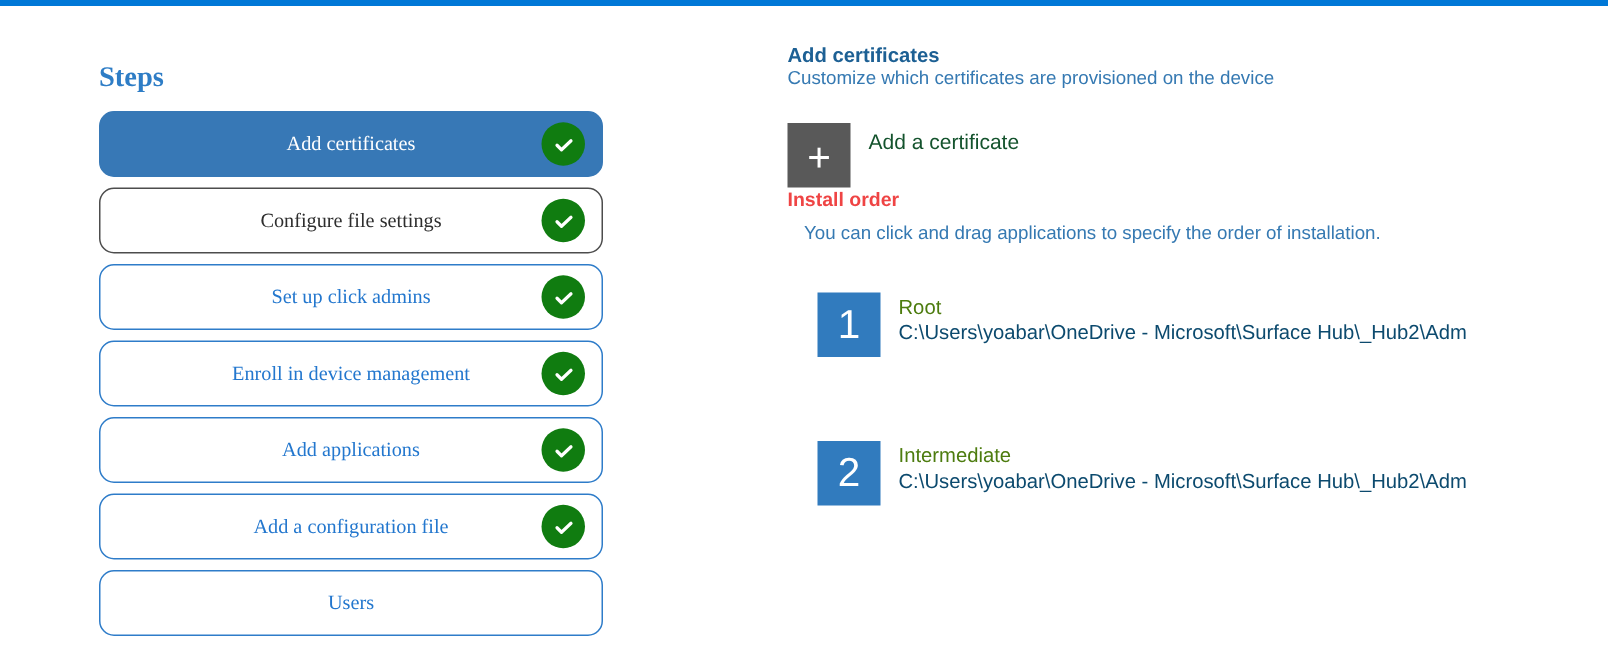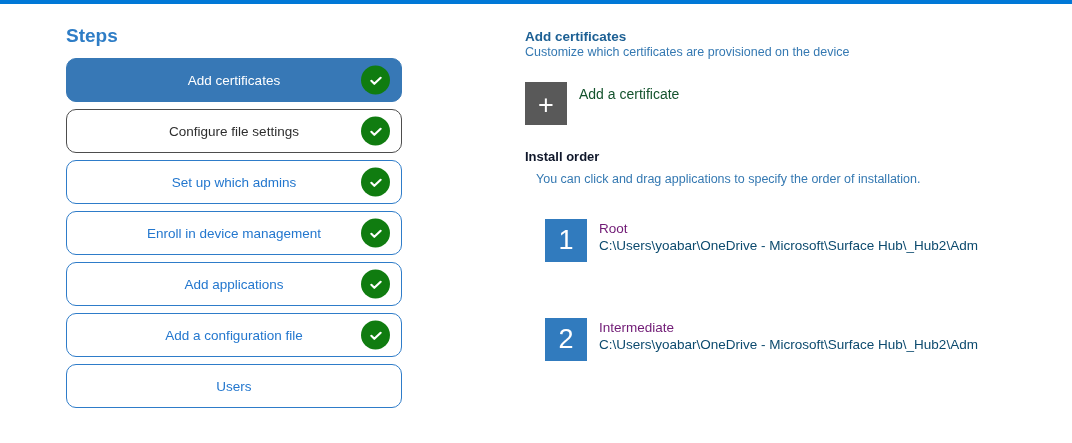--- a/index.html
+++ b/index.html
@@ -4,21 +4,21 @@
 <style>
   html, body { margin:0; padding:0; }
   body {
     width:1072px; height:443px; position:relative; overflow:hidden;
     background:#ffffff; font-family:"Liberation Sans", sans-serif;
     -webkit-font-smoothing:antialiased;
   }
   .top-bar { position:absolute; top:0; left:0; width:1072px; height:4px; background:#0078D7; }
 
   
-  .steps-panel { position:absolute; left:66px; top:24px; width:336px; }
+  .steps-panel { position:absolute; left:66px; top:40px; width:336px;font-family:Liberation Serif, serif; }
   .steps-title { font-size:19px; font-weight:bold; color:#2E7DC6; margin:0 0 11px 0; line-height:23px; }
   .step {
     position:relative; box-sizing:border-box; display:flex; align-items:center; justify-content:center;
     width:100%; height:44px; margin-bottom:7px; border-radius:10px;
     border:1.5px solid #2E7CC9; background:#ffffff; color:#2377CE;
     font-size:13.5px; font-family:inherit; cursor:pointer; padding:0 44px;
   }
   .step.selected { background:#3778B6; border-color:#3778B6; color:#ffffff; }
   .step.hover { border-color:#4D4D4D; color:#2E2E2E; }
   .step-label { white-space:nowrap; }
@@ -33,31 +33,31 @@
   .content-panel { position:absolute; left:525px; top:28px; width:547px; }
   .section-title { font-size:13.5px; font-weight:bold; color:#1D6094; line-height:17px; }
   .section-subtitle { font-size:12.5px; color:#3579B2; margin-top:0; line-height:15px; }
   .add-cert-row { display:flex; align-items:flex-start; margin-top:22px; cursor:pointer; }
   .plus-tile {
     width:42px; height:43px; background:#595959; color:#ffffff; flex:0 0 auto;
     display:flex; align-items:center; justify-content:center;
     font-size:27px; font-weight:300; line-height:1; padding-top:4px; box-sizing:border-box;
   }
   .add-cert-label { font-size:14px; color:#14532d; margin:4px 0 0 12px; }
-  .install-title { margin-top:24px; font-size:13px; font-weight:bold; color:#0f172a; line-height:16px; }
+  .install-title { font-size:13px; font-weight:bold; color:#ef4444; line-height:16px; }
   .install-subtitle { margin-top:7px; font-size:12.5px; color:#3579B2; line-height:15px;margin-left:11px; }
   .install-list { margin-top:32px; margin-left:20px; }
   .install-item { display:flex; align-items:flex-start; margin-bottom:56px; cursor:grab; }
   .num-tile {
     width:42px; height:43px; background:#317BBE; color:#ffffff; flex:0 0 auto;
     display:flex; align-items:center; justify-content:center;
     font-size:27px; line-height:1;
   }
   .item-text { margin-left:12px; padding-top:1px; }
-  .item-name { font-size:13.5px; color:#701a75; line-height:17px; }
+  .item-name { font-size:13.5px; color:#4d7c0f; line-height:17px; }
   .item-path { font-size:13.5px; color:#0c4a6e; line-height:17px; white-space:nowrap; }
 </style>
 </head>
 <body>
 
 <div class="page">
   <div class="top-bar"></div>
 
   <div class="steps-panel">
     <h2 class="steps-title">Steps</h2>
@@ -74,21 +74,21 @@
   <button class="step hover">
     <span class="step-label">Configure file settings</span>
     <span class="check">
       <svg viewBox="0 0 24 24" aria-hidden="true">
         <path d="M5 12.5l4.5 4.5L19 8" stroke="#ffffff" stroke-width="3.2" fill="none" stroke-linecap="round" stroke-linejoin="round"></path>
       </svg>
     </span>
   </button>
 
   <button class="step">
-    <span class="step-label">Set up which admins</span>
+    <span class="step-label">Set up click admins</span>
     <span class="check">
       <svg viewBox="0 0 24 24" aria-hidden="true">
         <path d="M5 12.5l4.5 4.5L19 8" stroke="#ffffff" stroke-width="3.2" fill="none" stroke-linecap="round" stroke-linejoin="round"></path>
       </svg>
     </span>
   </button>
 
   <button class="step">
     <span class="step-label">Enroll in device management</span>
     <span class="check">

